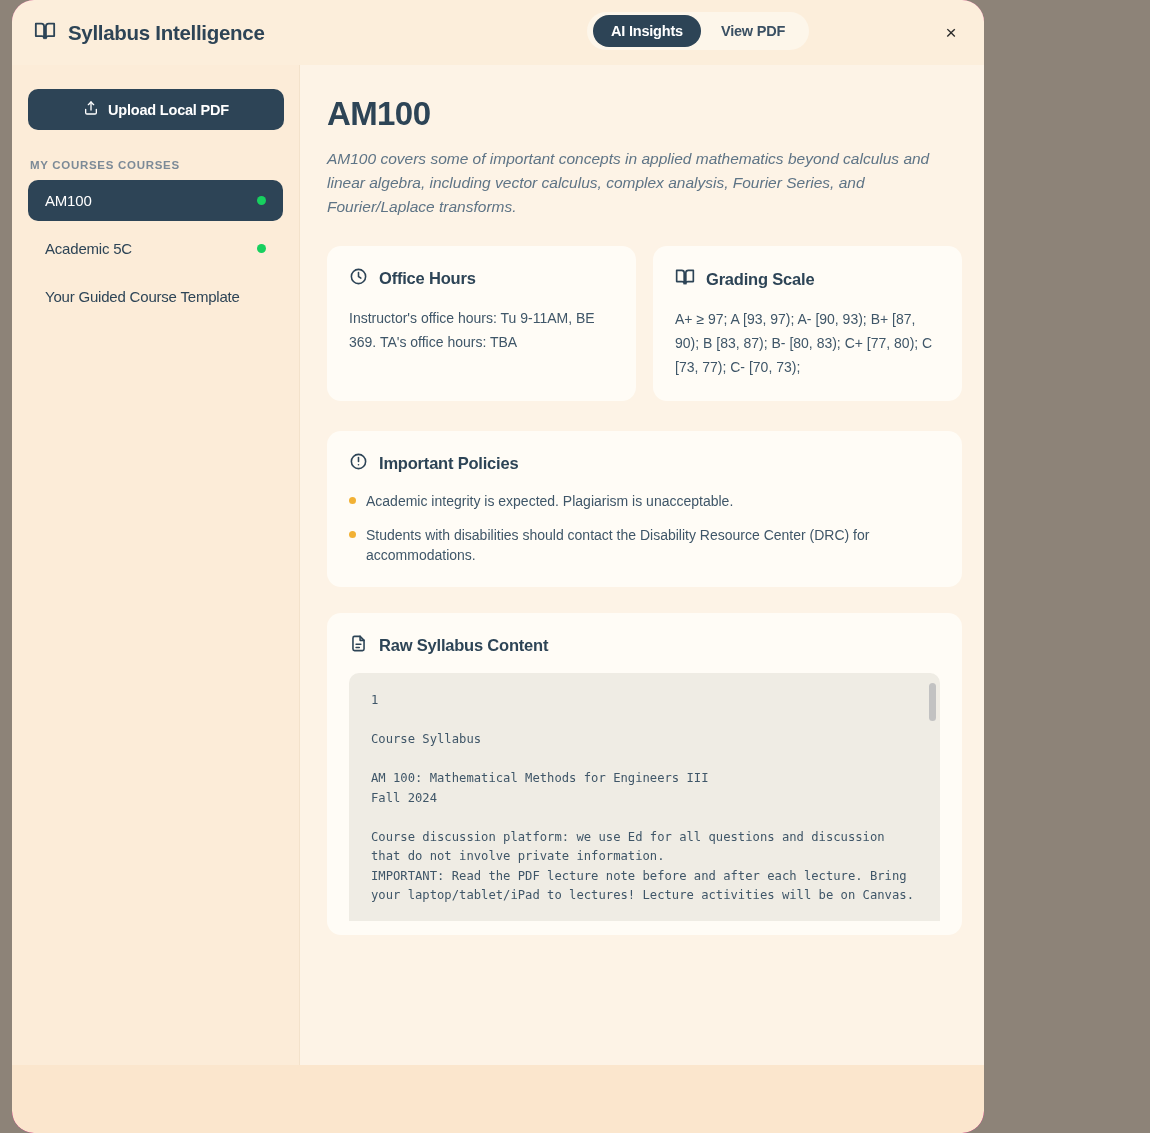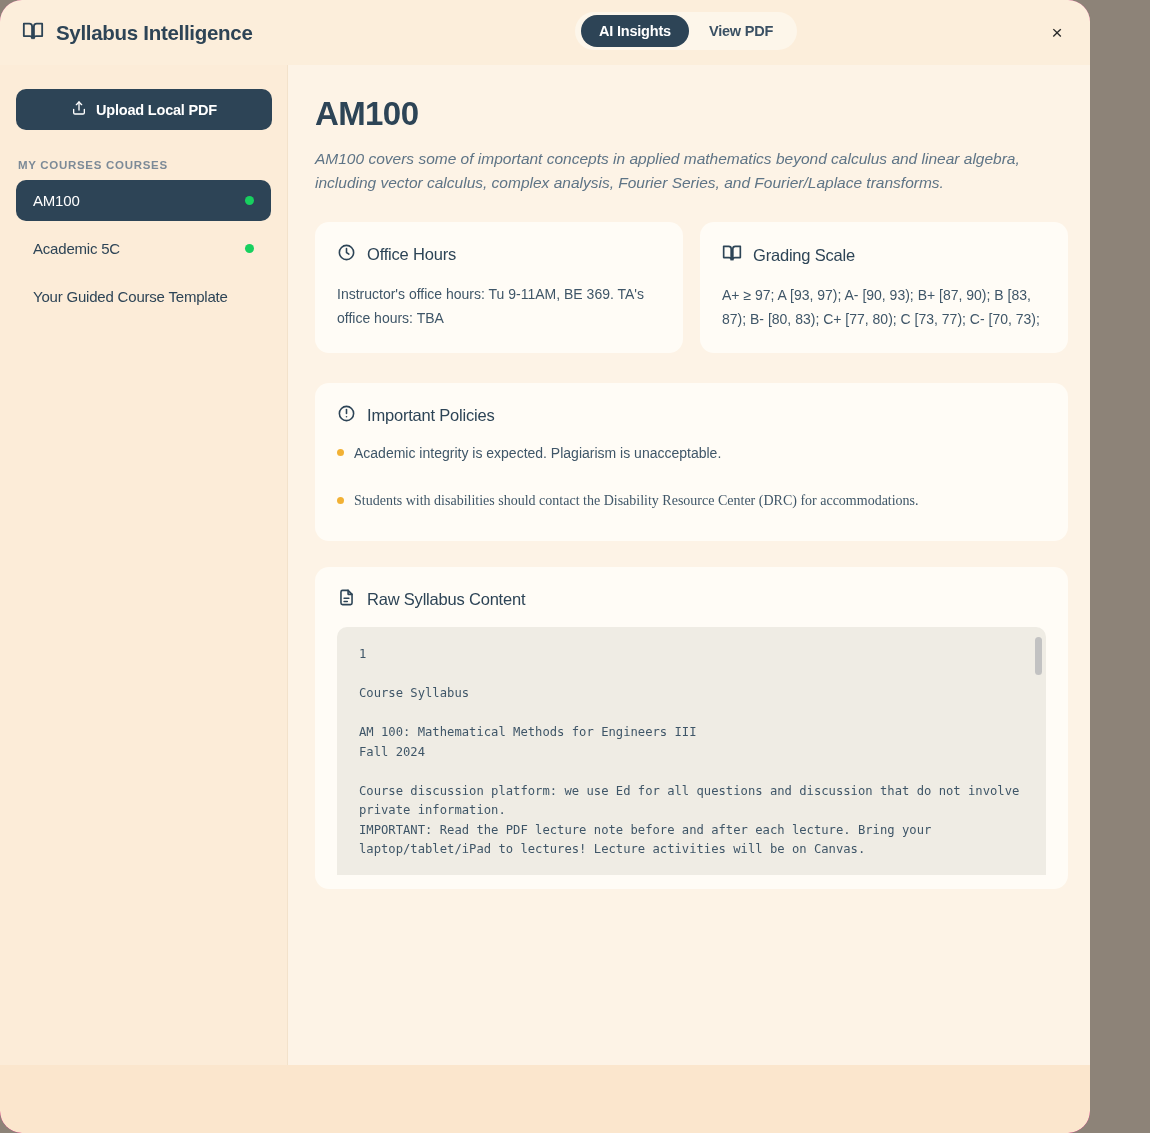--- a/index.html
+++ b/index.html
@@ -7,22 +7,22 @@
   html, body {
     width: 1150px;
     height: 1133px;
     overflow: hidden;
     background: #8d8378;
     font-family: "Liberation Sans", sans-serif;
   }
 
   #app-window {
     position: absolute;
-    left: 0; top: 0;
-    width: 1090px;
+    left: 12px; top: 0;
+    width: 972px;
     height: 1133px;
     background: #ec4899;
     border-radius: 22px 22px 22px 22px;
     overflow: hidden;
   }
 
   
   #header {
     position: relative;
     height: 65px;
@@ -186,21 +186,21 @@
     padding: 21px 22px 22px 22px;
   }
   .card-header {
     display: flex;
     align-items: center;
     gap: 11px;
     margin-bottom: 16px;
   }
   .card-title {
     font-size: 16.5px;
-    font-weight: normal;
+    font-weight: bold;
     color: #2d4456;
     letter-spacing: -0.2px;
   }
   .card-text {
     font-size: 14px;
     color: #3f5668;
     line-height: 24px;
   }
 
   #two-col {
@@ -212,23 +212,23 @@
 
   #policies-card { margin-top: 30px; }
   .policy-list { list-style: none; }
   .policy-list li {
     display: flex;
     align-items: flex-start;
     gap: 10px;
     font-size: 14px;
     color: #3f5668;
     line-height: 20px;
-    margin-bottom: 28px;
-  }
-  .policy-list li:last-child { margin-bottom: 8px; font-family: Liberation Serif, serif; }
+    margin-bottom: 14px;
+  }
+  .policy-list li:last-child { margin-bottom: 0; }
   .policy-bullet {
     width: 7px;
     height: 7px;
     border-radius: 50%;
     background: #f2b134;
     margin-top: 6px;
     flex-shrink: 0;
   }
 
   #raw-card { margin-top: 26px; padding-bottom: 14px; }

